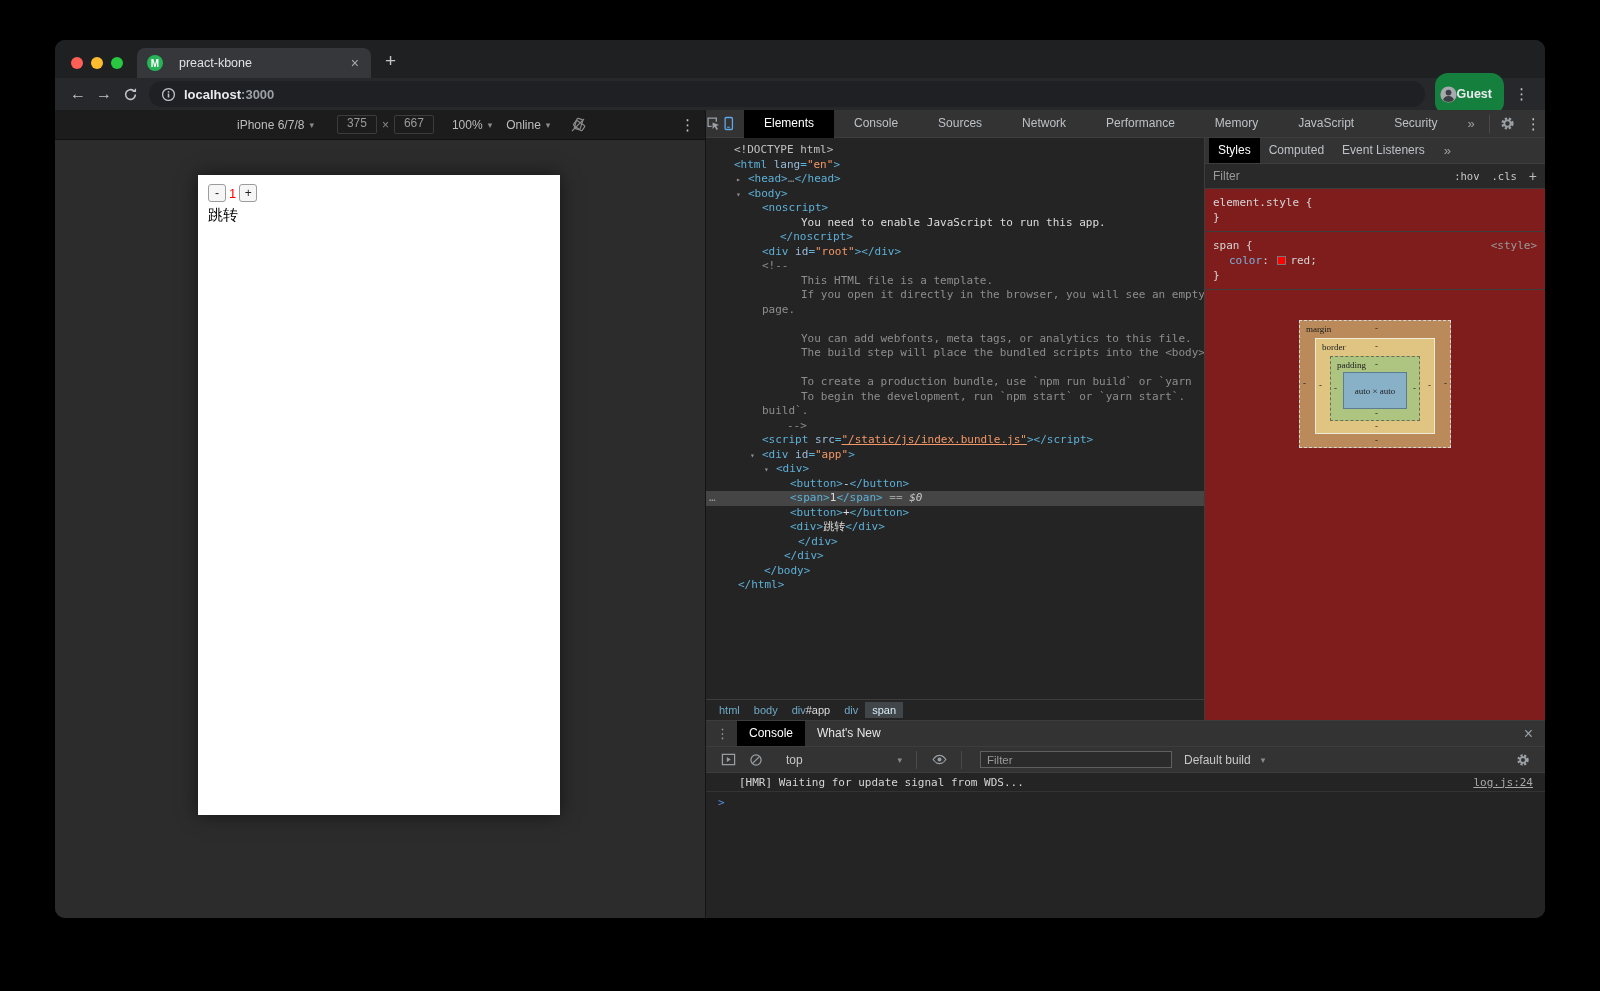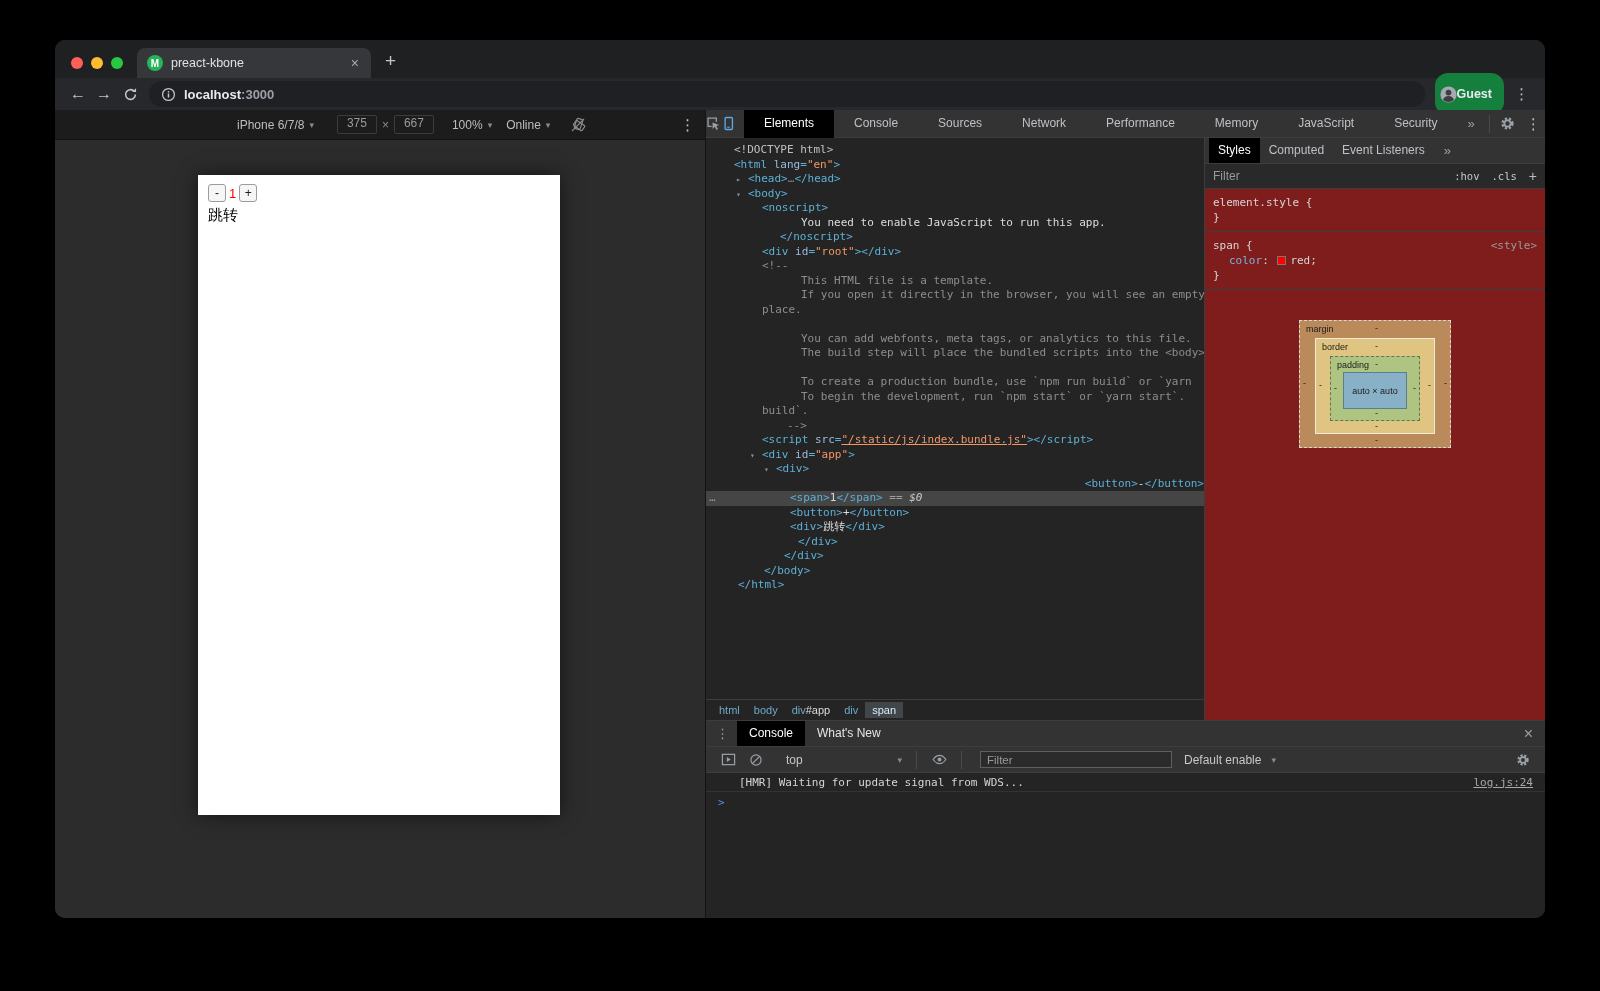--- a/index.html
+++ b/index.html
@@ -5,21 +5,21 @@
   * { margin:0; padding:0; box-sizing:border-box; }
   html,body { width:1600px; height:991px; background:#000; font-family:"Liberation Sans", sans-serif; overflow:hidden; }
   .window { position:absolute; left:55px; top:40px; width:1490px; height:878px; border-radius:10px; overflow:hidden; background:#242424; box-shadow:0 25px 60px rgba(0,0,0,.85); }
 
   
   .tabstrip { height:38px; background:#1e2022; display:flex; align-items:flex-end; }
   .lights { display:flex; align-items:center; gap:8px; padding:0 14px 9px 16px; }
   .light { width:12px; height:12px; border-radius:50%; }
   .tab { width:234px; height:30px; background:#35373b; border-radius:8px 8px 0 0; display:flex; align-items:center; padding:0 8px 0 10px; }
   .tab-fav { width:16px; height:16px; border-radius:50%; background:#27b457; color:#fff; font-size:10px; font-weight:bold; display:flex; align-items:center; justify-content:center; }
-  .tab-title { flex:1; margin-left:8px; font-size:12.5px; color:#dfe1e4; white-space:nowrap; overflow:hidden; }
+  .tab-title { flex:1; margin-left:16px; font-size:12.5px; color:#dfe1e4; white-space:nowrap; overflow:hidden; }
   .tab-x { color:#a6abb0; font-size:14px; padding:0 4px; cursor:default; }
   .newtab { color:#c0c4c9; font-size:19px; padding:0 12px 6px 14px; }
 
   
   .toolbar { height:32px; background:#26282c; display:flex; align-items:center; padding:0 10px; }
   .nav-btn { width:26px; height:26px; display:flex; align-items:center; justify-content:center; color:#c0c4c9; font-size:16px; }
   .urlbar { flex:1; height:26px; margin:0 10px 0 6px; background:#1e2023; border-radius:13px; display:flex; align-items:center; padding:0 12px; }
   .url-host { color:#e8eaed; font-size:13px; font-weight:bold; margin-left:8px; }
   .url-port { color:#9aa0a6; font-size:13px; font-weight:bold; }
   .guest { height:42px; background:#15803d; border-radius:13px; display:flex; align-items:center; padding:0 12px 0 5px; color:#e8eaed; font-size:12.5px; font-weight:bold; }
@@ -75,21 +75,21 @@
   .st-filter .ph { flex:1; color:#9a9a9a; font-size:12px; }
   .tog { font-family:"DejaVu Sans Mono", monospace; font-size:10.5px; color:#c8c8c8; margin-left:12px; }
   .plus { color:#bdbdbd; font-size:14px; margin-left:12px; }
   .rule { font-family:"DejaVu Sans Mono", monospace; font-size:11px; line-height:15px; color:#d5d5d5; padding:6px 8px; border-bottom:1px solid #3d3d3d; }
   .rule .origin { float:right; color:#9a9a9a; }
   .prop-name { color:#7cb0dd; }
   .swatch { display:inline-block; width:9px; height:9px; background:#ff0000; border:1px solid #777; margin:0 4px 0 2px; vertical-align:-1px; }
 
   
   .bm-wrap { padding-top:30px; display:flex; justify-content:center; }
-  .bm { position:relative; width:152px; height:128px; background:#ba8a5a; border:1px dashed #d8d8d8; font-size:9px; color:#1c1c1c; }
+  .bm { position:relative; width:152px; height:128px; background:#ba8a5a; border:1px dashed #d8d8d8; font-size:9px; color:#1c1c1c;font-family:Liberation Serif, serif; }
   .bm-label { position:absolute; top:3px; left:6px; }
   .dash-t { position:absolute; top:2px; left:50%; }
   .dash-b { position:absolute; bottom:2px; left:50%; }
   .dash-l { position:absolute; left:3px; top:50%; margin-top:-6px; }
   .dash-r { position:absolute; right:3px; top:50%; margin-top:-6px; }
   .bm-border { position:absolute; left:15px; right:15px; top:17px; bottom:13px; background:#e0c481; border:1px solid #f0ead8; }
   .bm-padding { position:absolute; left:14px; right:14px; top:17px; bottom:12px; background:#aec582; border:1px dashed #6e6e52; }
   .bm-content { position:absolute; left:12px; right:12px; top:15px; bottom:11px; background:#88b1c7; border:1px solid #5a7d92; display:flex; align-items:center; justify-content:center; }
 
   
@@ -241,33 +241,33 @@
               <div class="code-line" style="padding-left: 28px;"><span class="s-tag">&lt;html</span><span class="s-attr"> lang</span><span class="s-tag">=</span><span class="s-val">"en"</span><span class="s-tag">&gt;</span></div>
               <div class="code-line" style="padding-left: 42px;"><span class="tri" style="left: 30px;">▸</span><span class="s-tag">&lt;head&gt;</span><span class="s-com">…</span><span class="s-tag">&lt;/head&gt;</span></div>
               <div class="code-line" style="padding-left: 42px;"><span class="tri" style="left: 30px;">▾</span><span class="s-tag">&lt;body&gt;</span></div>
               <div class="code-line" style="padding-left: 56px;"><span class="s-tag">&lt;noscript&gt;</span></div>
               <div class="code-line" style="padding-left: 95px;"><span class="s-txt">You need to enable JavaScript to run this app.</span></div>
               <div class="code-line" style="padding-left: 74px;"><span class="s-tag">&lt;/noscript&gt;</span></div>
               <div class="code-line" style="padding-left: 56px;"><span class="s-tag">&lt;div</span><span class="s-attr"> id</span><span class="s-tag">=</span><span class="s-val">"root"</span><span class="s-tag">&gt;&lt;/div&gt;</span></div>
               <div class="code-line" style="padding-left: 56px;"><span class="s-com">&lt;!--</span></div>
               <div class="code-line" style="padding-left: 95px;"><span class="s-com">This HTML file is a template.</span></div>
               <div class="code-line" style="padding-left: 95px;"><span class="s-com">If you open it directly in the browser, you will see an empty</span></div>
-              <div class="code-line" style="padding-left: 56px;"><span class="s-com">place.</span></div>
+              <div class="code-line" style="padding-left: 56px;"><span class="s-com">page.</span></div>
               <div class="code-line" style="padding-left: 95px;">&nbsp;</div>
               <div class="code-line" style="padding-left: 95px;"><span class="s-com">You can add webfonts, meta tags, or analytics to this file.</span></div>
               <div class="code-line" style="padding-left: 95px;"><span class="s-com">The build step will place the bundled scripts into the &lt;body&gt; tag.</span></div>
               <div class="code-line" style="padding-left: 95px;">&nbsp;</div>
               <div class="code-line" style="padding-left: 95px;"><span class="s-com">To create a production bundle, use `npm run build` or `yarn</span></div>
               <div class="code-line" style="padding-left: 95px;"><span class="s-com">To begin the development, run `npm start` or `yarn start`.</span></div>
               <div class="code-line" style="padding-left: 56px;"><span class="s-com">build`.</span></div>
               <div class="code-line" style="padding-left: 81px;"><span class="s-com">--&gt;</span></div>
               <div class="code-line" style="padding-left: 56px;"><span class="s-tag">&lt;script</span><span class="s-attr"> src</span><span class="s-tag">=</span><span class="s-link">"/static/js/index.bundle.js"</span><span class="s-tag">&gt;&lt;/script&gt;</span></div>
               <div class="code-line" style="padding-left: 56px;"><span class="tri" style="left: 44px;">▾</span><span class="s-tag">&lt;div</span><span class="s-attr"> id</span><span class="s-tag">=</span><span class="s-val">"app"</span><span class="s-tag">&gt;</span></div>
               <div class="code-line" style="padding-left: 70px;"><span class="tri" style="left: 58px;">▾</span><span class="s-tag">&lt;div&gt;</span></div>
-              <div class="code-line" style="padding-left: 84px; text-align: right;"><span class="s-tag">&lt;button&gt;</span><span class="s-txt">-</span><span class="s-tag">&lt;/button&gt;</span></div>
+              <div class="code-line" style="padding-left: 84px;"><span class="s-tag">&lt;button&gt;</span><span class="s-txt">-</span><span class="s-tag">&lt;/button&gt;</span></div>
               <div class="code-line sel" style="padding-left: 84px;"><span class="gutter-dots">…</span><span class="s-tag">&lt;span&gt;</span><span class="s-txt">1</span><span class="s-tag">&lt;/span&gt;</span><span class="s-eq"> == </span><span class="s-dol">$0</span></div>
               <div class="code-line" style="padding-left: 84px;"><span class="s-tag">&lt;button&gt;</span><span class="s-txt">+</span><span class="s-tag">&lt;/button&gt;</span></div>
               <div class="code-line" style="padding-left: 84px;"><span class="s-tag">&lt;div&gt;</span><span class="s-txt">跳转</span><span class="s-tag">&lt;/div&gt;</span></div>
               <div class="code-line" style="padding-left: 92px;"><span class="s-tag">&lt;/div&gt;</span></div>
               <div class="code-line" style="padding-left: 78px;"><span class="s-tag">&lt;/div&gt;</span></div>
               <div class="code-line" style="padding-left: 58px;"><span class="s-tag">&lt;/body&gt;</span></div>
               <div class="code-line" style="padding-left: 32px;"><span class="s-tag">&lt;/html&gt;</span></div>
             </div>
           <div class="crumbs" id="crumbs">
               <span class="crumb">html</span>
@@ -359,21 +359,21 @@
           <div class="dt-sep" style="margin:0 8px"></div>
           <div class="dt-icon">
             <svg width="15" height="15" viewBox="0 0 16 16">
                 <path d="M1.2 8S4.2 3.6 8 3.6 14.8 8 14.8 8 11.8 12.4 8 12.4 1.2 8 1.2 8z" fill="none" stroke="#9aa0a6" stroke-width="1.3"></path>
                 <circle cx="8" cy="8" r="2.1" fill="#9aa0a6"></circle>
               </svg>
           </div>
           <div class="dt-sep" style="margin:0 8px"></div>
           <div class="cfilter">Filter</div>
           <div class="levels">
-            <span>Default enable</span>
+            <span>Default build</span>
             <span class="caret">▾</span>
           </div>
           <div class="dt-icon" style="margin-left:auto">
             <svg width="14" height="14" viewBox="0 0 16 16">
                 <circle cx="8" cy="8" r="5" fill="none" stroke="#9aa0a6" stroke-width="3" stroke-dasharray="2.3 1.75"></circle>
                 <circle cx="8" cy="8" r="3.3" fill="none" stroke="#9aa0a6" stroke-width="1.9"></circle>
               </svg>
           </div>
         </div>
         <div class="cs-msg">

